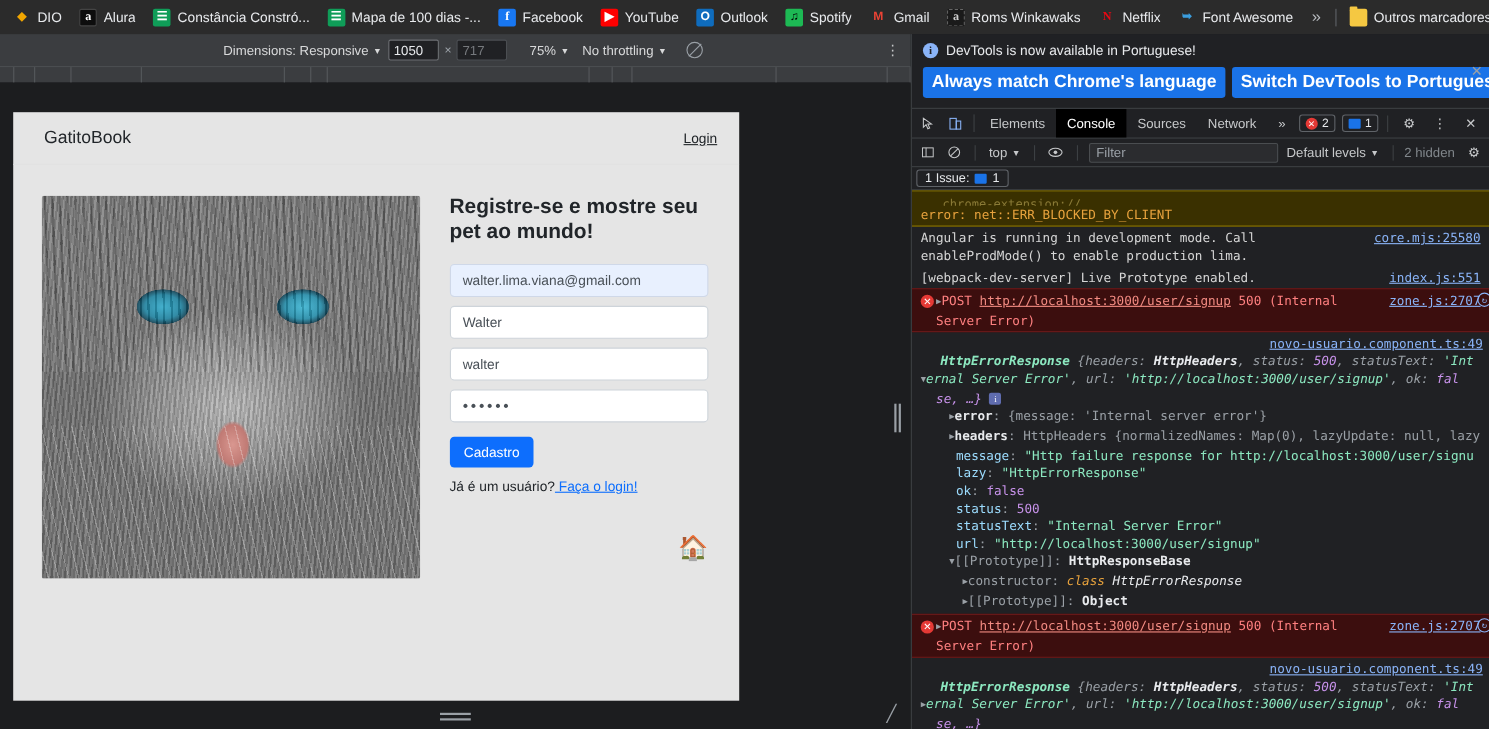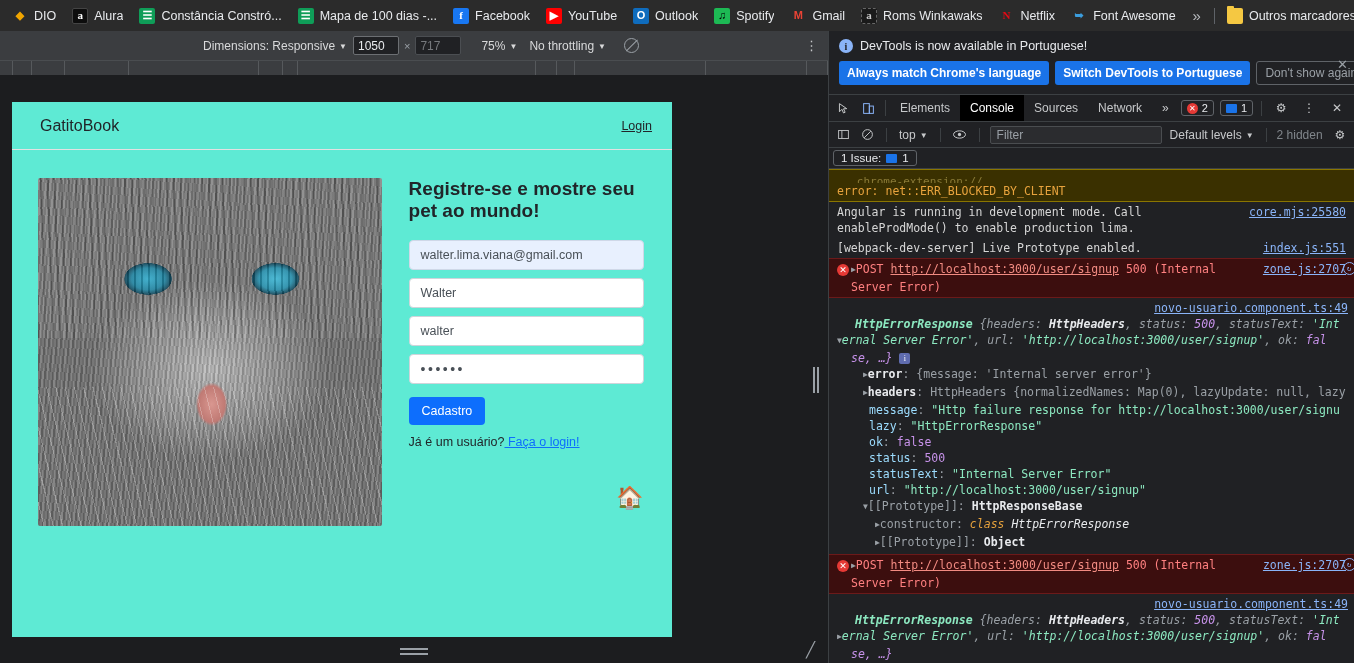--- a/index.html
+++ b/index.html
@@ -81,21 +81,21 @@
     background: #3b3d40; border-top: 1px solid #4a4d50;
   }
   .ruler .tick { position: absolute; top: 0; width: 1px; height: 15px; background: #56595c; }
 
   
   .vp-bg {
     position: absolute; left: 0; top: 75px; width: 828px; height: 588px; background: #1c1d1f;
   }
   .viewport {
     position: absolute; left: 12px; top: 102px; width: 660px; height: 535px;
-    background: #5eead4; overflow: hidden;
+    background: #e5e5e5; overflow: hidden;
   }
   .page-header {
     height: 48px; display: flex; align-items: center; justify-content: space-between;
     padding: 0 20px 0 28px; border-bottom: 1px solid #e2e2e2;
   }
   .brand { font-size: 16px; color: #212529; }
   .login-link { font-size: 12.5px; color: #212529; text-decoration: underline; }
 
   .page-body { display: flex; padding: 28px 0 0 0; }
   .cat-col { width: 408px; display: flex; justify-content: center; }
@@ -168,21 +168,21 @@
   .dt-banner-row1 { display: flex; align-items: center; gap: 7px; margin-bottom: 8px; }
   .info-dot {
     width: 14px; height: 14px; border-radius: 50%; background: #8ab4f8; color: #202124;
     font-size: 10px; font-weight: bold; display: inline-flex; align-items: center; justify-content: center;
     font-family: "Liberation Serif", serif;
   }
   .dt-banner-text { color: #e8eaed; font-size: 12.5px; }
   .dt-banner-row2 { display: flex; align-items: center; gap: 6px; }
   .btn-blue {
     background: #1a73e8; color: #fff; border: none; border-radius: 3px;
-    padding: 5px 8px; font-size: 12px; font-weight: bold;
+    padding: 5px 8px; font-size: 16px; font-weight: bold;
     font-family: "Liberation Sans", sans-serif; cursor: pointer; white-space: nowrap;
   }
   .btn-ghost {
     background: transparent; color: #9aa0a6; border: 1px solid #5f6368; border-radius: 3px;
     padding: 4px 8px; font-size: 12px; font-family: "Liberation Sans", sans-serif;
     cursor: pointer; white-space: nowrap;
   }
   .banner-close {
     position: absolute; right: 6px; top: 26px; color: #9aa0a6; font-size: 13px; cursor: pointer;
   }

